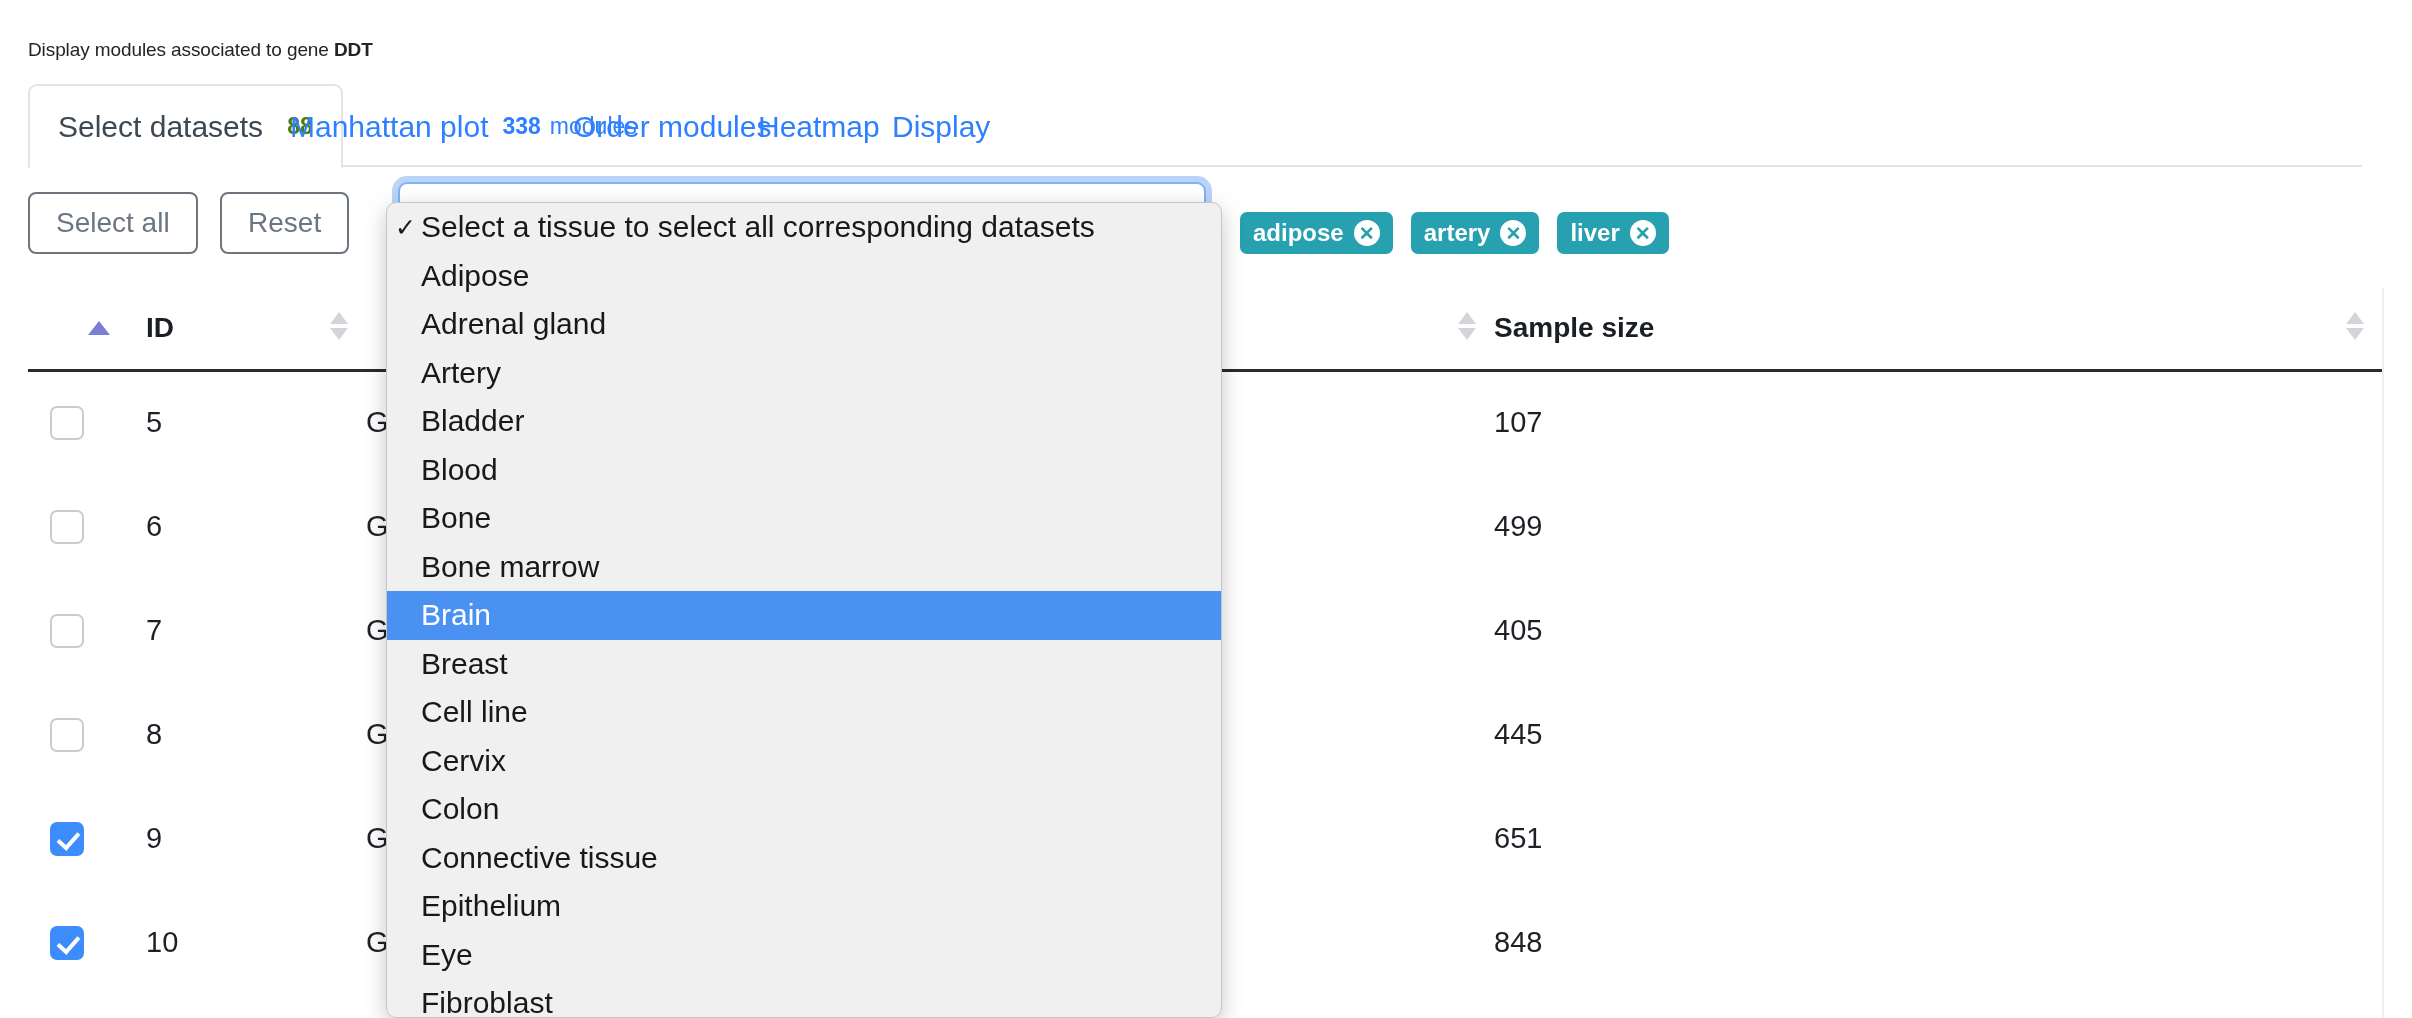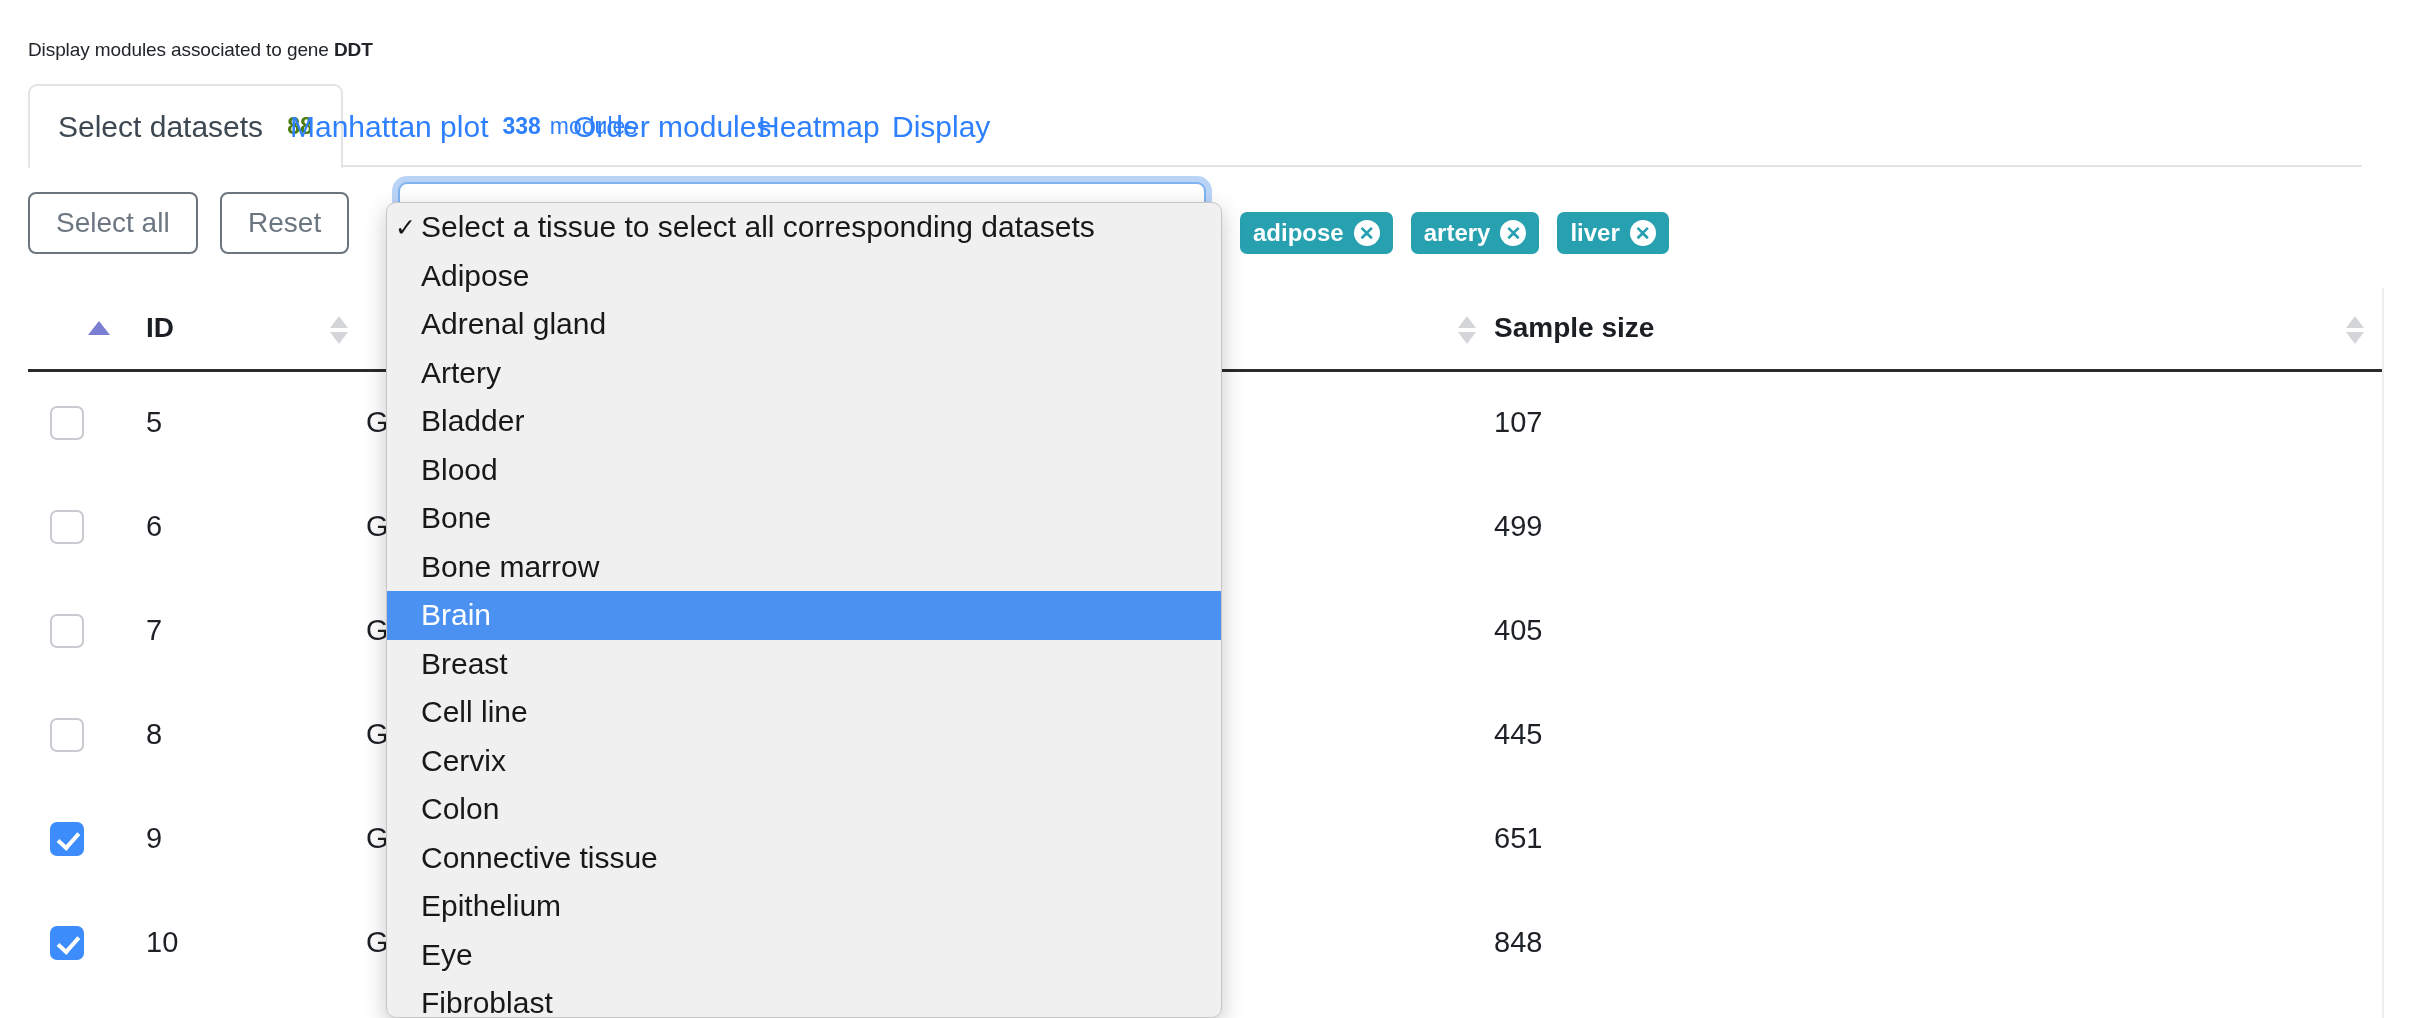--- a/index.html
+++ b/index.html
@@ -159,21 +159,21 @@
     height: 82px;
     border-bottom: 3px solid #2b2b2b;
     font-size: 28px;
     color: #1b1f23;
     font-weight: bold;
     text-align: left;
     padding: 0;
     vertical-align: middle;
     white-space: nowrap;
   }
-  .th-inner { display: flex; align-items: flex-end; justify-content: space-between; padding-right: 18px; }
+  .th-inner { display: flex; align-items: flex-start; justify-content: space-between; padding-right: 18px; }
   .th-label { display: flex; align-items: center; gap: 18px; }
 
   
   .sort {
     display: inline-flex;
     flex-direction: column;
     align-items: center;
     gap: 4px;
     cursor: pointer;
   }

